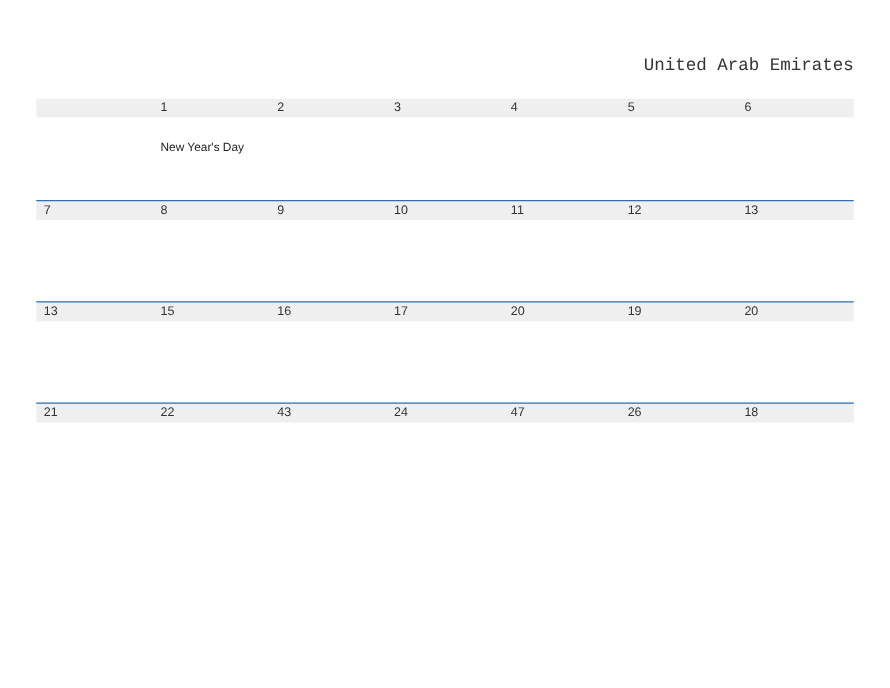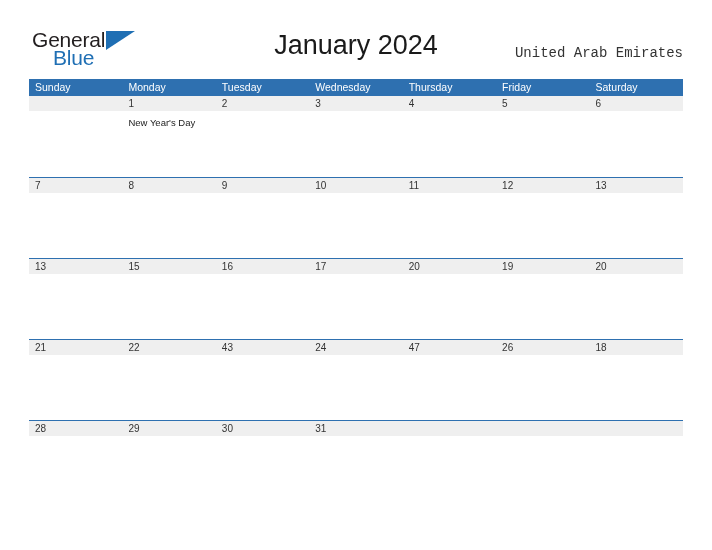--- a/index.html
+++ b/index.html
@@ -138,57 +138,42 @@
     font-family: "Liberation Sans", sans-serif;
   }
   .events-row {
     display: flex;
     width: 654px;
     height: 66px;
   }
   .event-cell {
     width: 93.43px;
     box-sizing: border-box;
-    padding: 6px 5px 0 6px;
+    padding: 19px 5px 0 6px;
   }
   .event-text {
     font-size: 9.5px;
     line-height: 12px;
     color: #222222;
     font-family: "Liberation Sans", sans-serif;
     white-space: nowrap;
   }
 </style>
 </head>
 <body>
 
 <div class="topbar">
 
-  <div class="logo">
-    <span class="logo-general">General</span>
-    <span class="logo-triangle"></span>
-    <span class="logo-blue">Blue</span>
-  </div>
-
-  <div class="month-title">January 2024</div>
+
 
   <div class="country">United Arab Emirates</div>
 
 </div>
 
 <div class="calendar">
-  <div class="dow-row">
-      <div class="dow-cell">Sunday</div>
-      <div class="dow-cell">Monday</div>
-      <div class="dow-cell">Tuesday</div>
-      <div class="dow-cell">Wednesday</div>
-      <div class="dow-cell">Thursday</div>
-      <div class="dow-cell">Friday</div>
-      <div class="dow-cell">Saturday</div>
-    </div>
   <div id="weeks-container">
       <div class="week">
         <div class="week-band">
           <div class="daynum"></div>
           <div class="daynum">1</div>
           <div class="daynum">2</div>
           <div class="daynum">3</div>
           <div class="daynum">4</div>
           <div class="daynum">5</div>
           <div class="daynum">6</div>
@@ -258,34 +243,14 @@
         <div class="events-row">
           <div class="event-cell"></div>
           <div class="event-cell"></div>
           <div class="event-cell"></div>
           <div class="event-cell"></div>
           <div class="event-cell"></div>
           <div class="event-cell"></div>
           <div class="event-cell"></div>
         </div>
       </div>
-      <div class="week">
-        <div class="week-band">
-          <div class="daynum">28</div>
-          <div class="daynum">29</div>
-          <div class="daynum">30</div>
-          <div class="daynum">31</div>
-          <div class="daynum"></div>
-          <div class="daynum"></div>
-          <div class="daynum"></div>
-        </div>
-        <div class="events-row">
-          <div class="event-cell"></div>
-          <div class="event-cell"></div>
-          <div class="event-cell"></div>
-          <div class="event-cell"></div>
-          <div class="event-cell"></div>
-          <div class="event-cell"></div>
-          <div class="event-cell"></div>
-        </div>
-      </div>
     </div>
 </div>
 
 </body></html>

